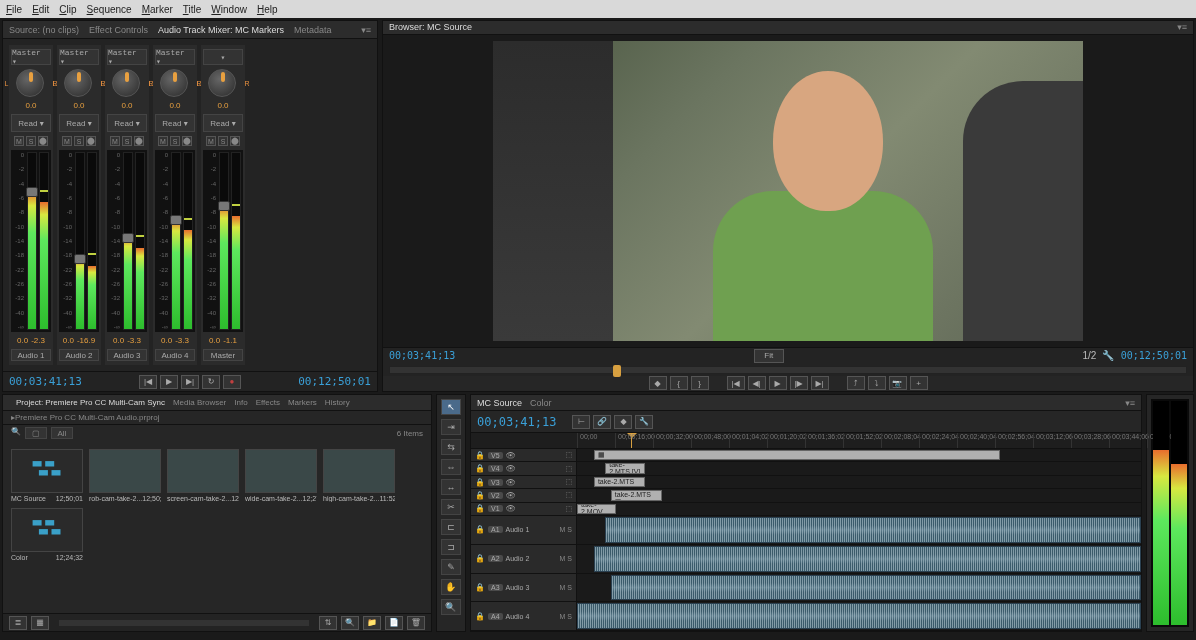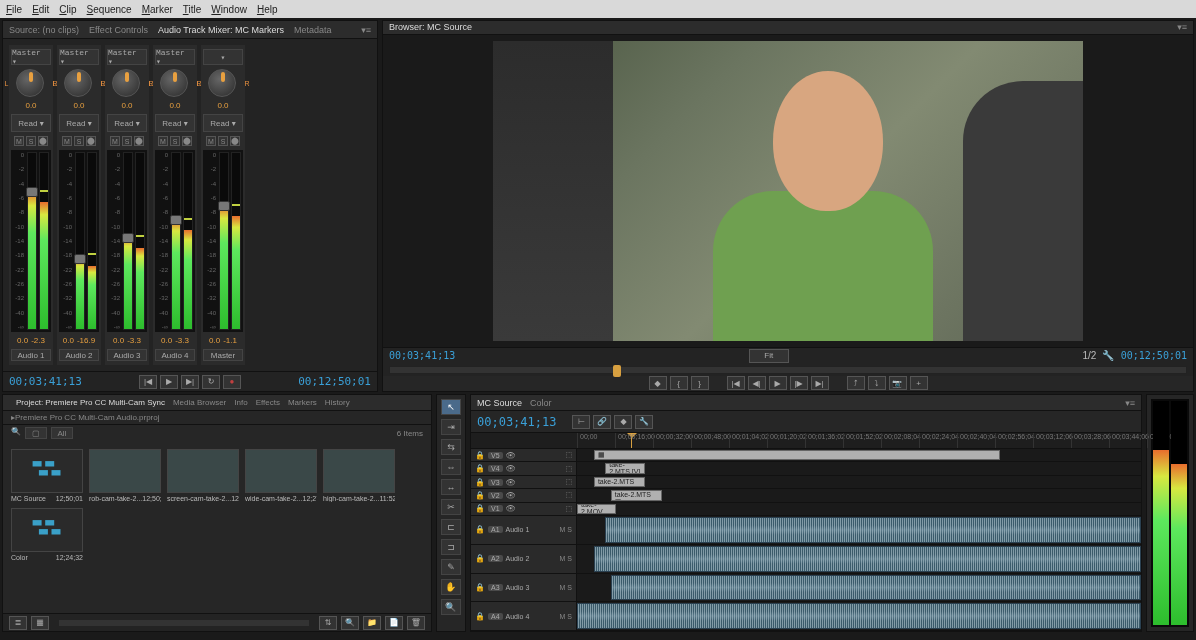--- a/index.html
+++ b/index.html
@@ -566,21 +566,21 @@
         <div class="person">
             <div class="shirt"></div>
             <div class="head"></div>
           </div>
       </div>
     </div>
     <div class="prog-ctrls">
       <div class="prog-tc-row">
         <span class="tc">00;03;41;13</span>
         <span style="display:flex;gap:4px;align-items:center">
-          <span class="pbtn" style="width:40px">Fit</span>
+          <span class="pbtn" style="width:30px">Fit</span>
         </span>
         <span style="display:flex;gap:6px;align-items:center">
           <span>1/2</span>
           <span>🔧</span>
           <span class="tc">00;12;50;01</span>
         </span>
       </div>
       <div class="prog-scrub">
           <div class="pos"></div>
         </div>

